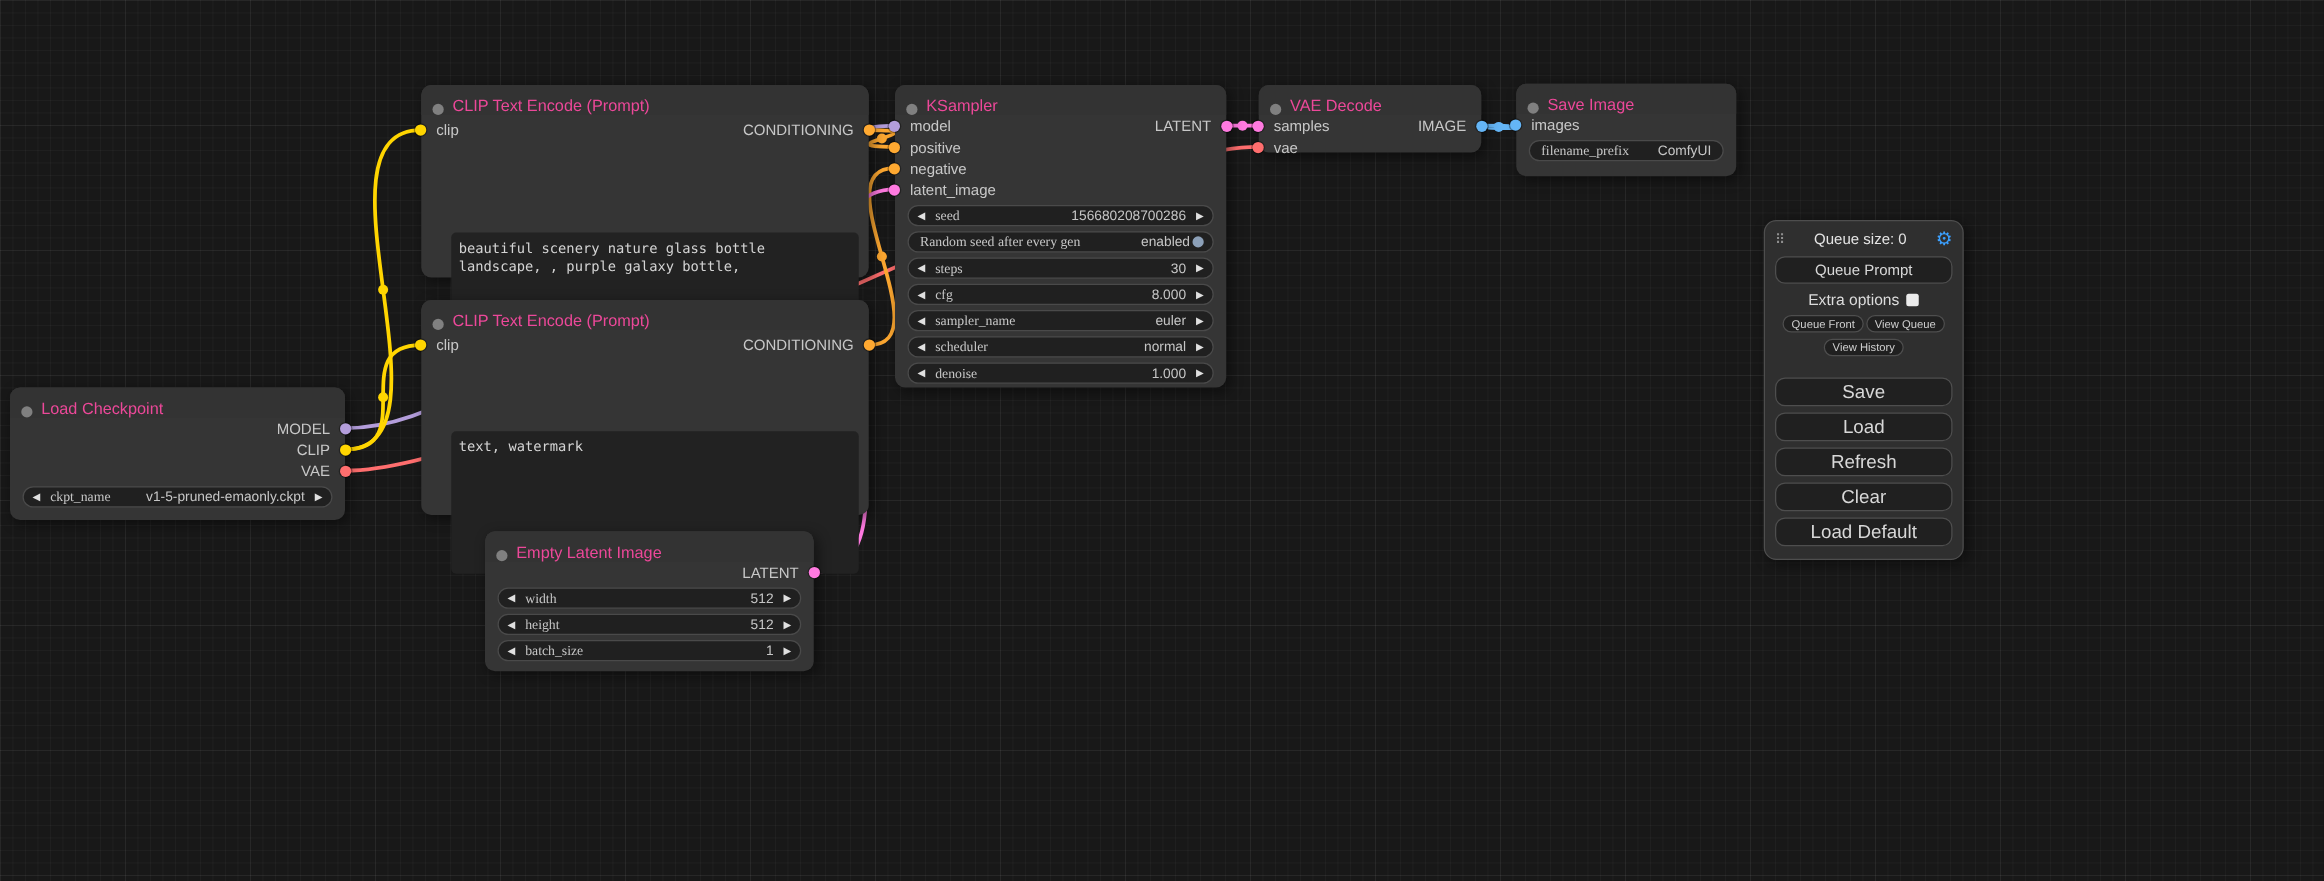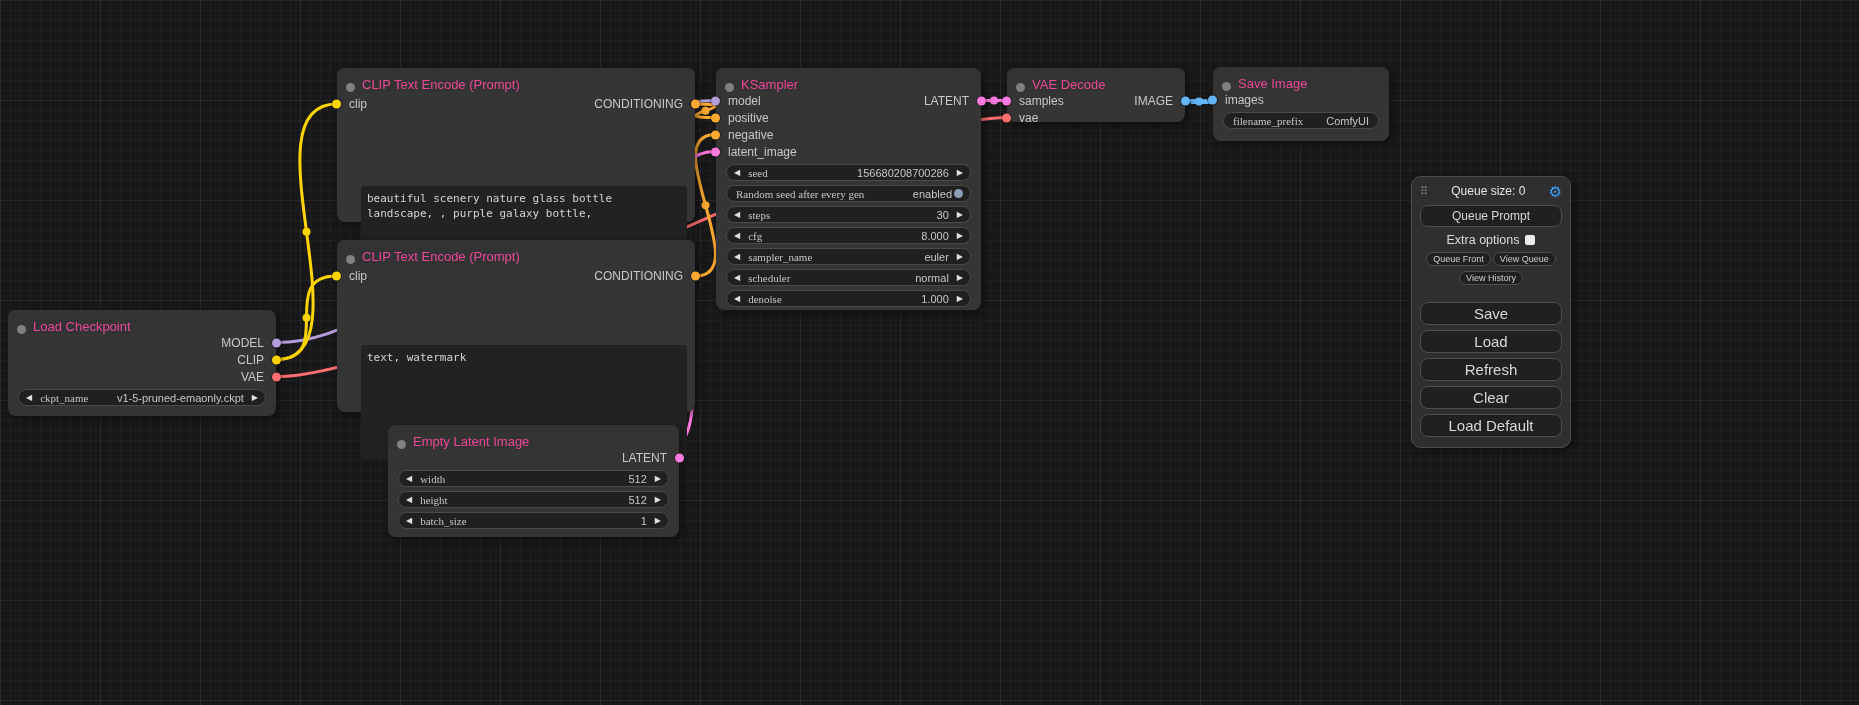--- a/index.html
+++ b/index.html
@@ -130,21 +130,21 @@
       <span class="port-dot out" style="background: rgb(255, 110, 110);"></span>
     </div>
     <div class="widget">
       <span class="arr">◀</span>
       <span class="wlabel">ckpt_name</span>
       <span class="wvalue">v1-5-pruned-emaonly.ckpt</span>
       <span class="arr">▶</span>
     </div>
   </div>
 
-  <div class="node" style="left:388px;top:425px;width:291px;height:112px">
+  <div class="node" style="left:388px;top:425px;width:263px;height:112px">
     <div class="node-title">
       <span class="title-dot"></span>
       <span>Empty Latent Image</span>
     </div>
     <div class="row">
       <span class="out-label">LATENT</span>
       <span class="port-dot out" style="background: rgb(255, 122, 224);"></span>
     </div>
     <div class="widget">
       <span class="arr">◀</span>

